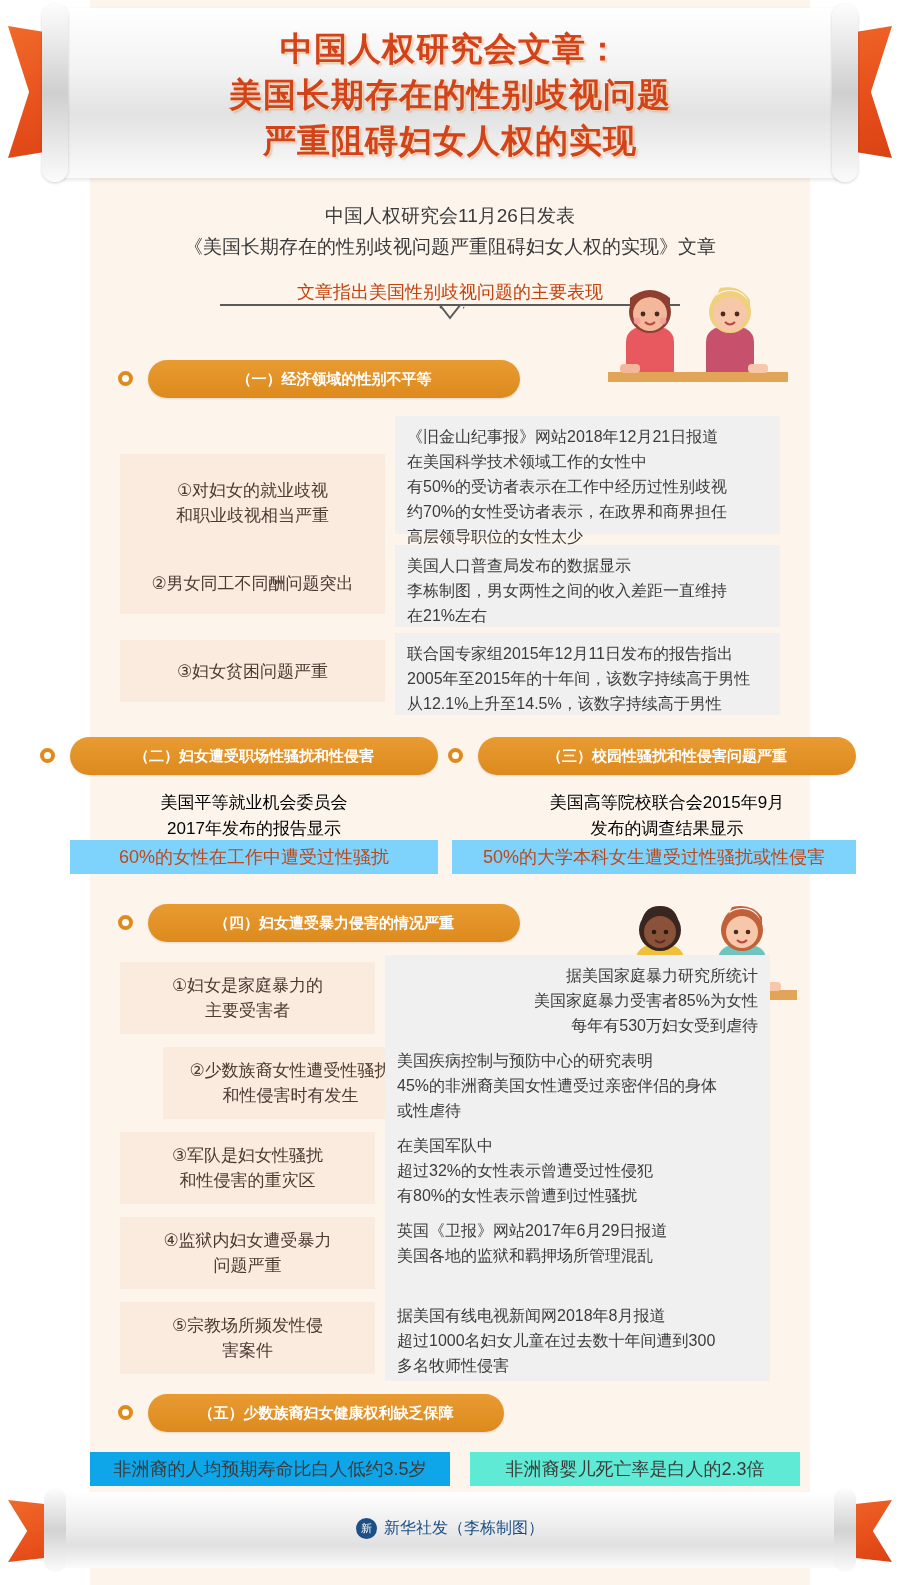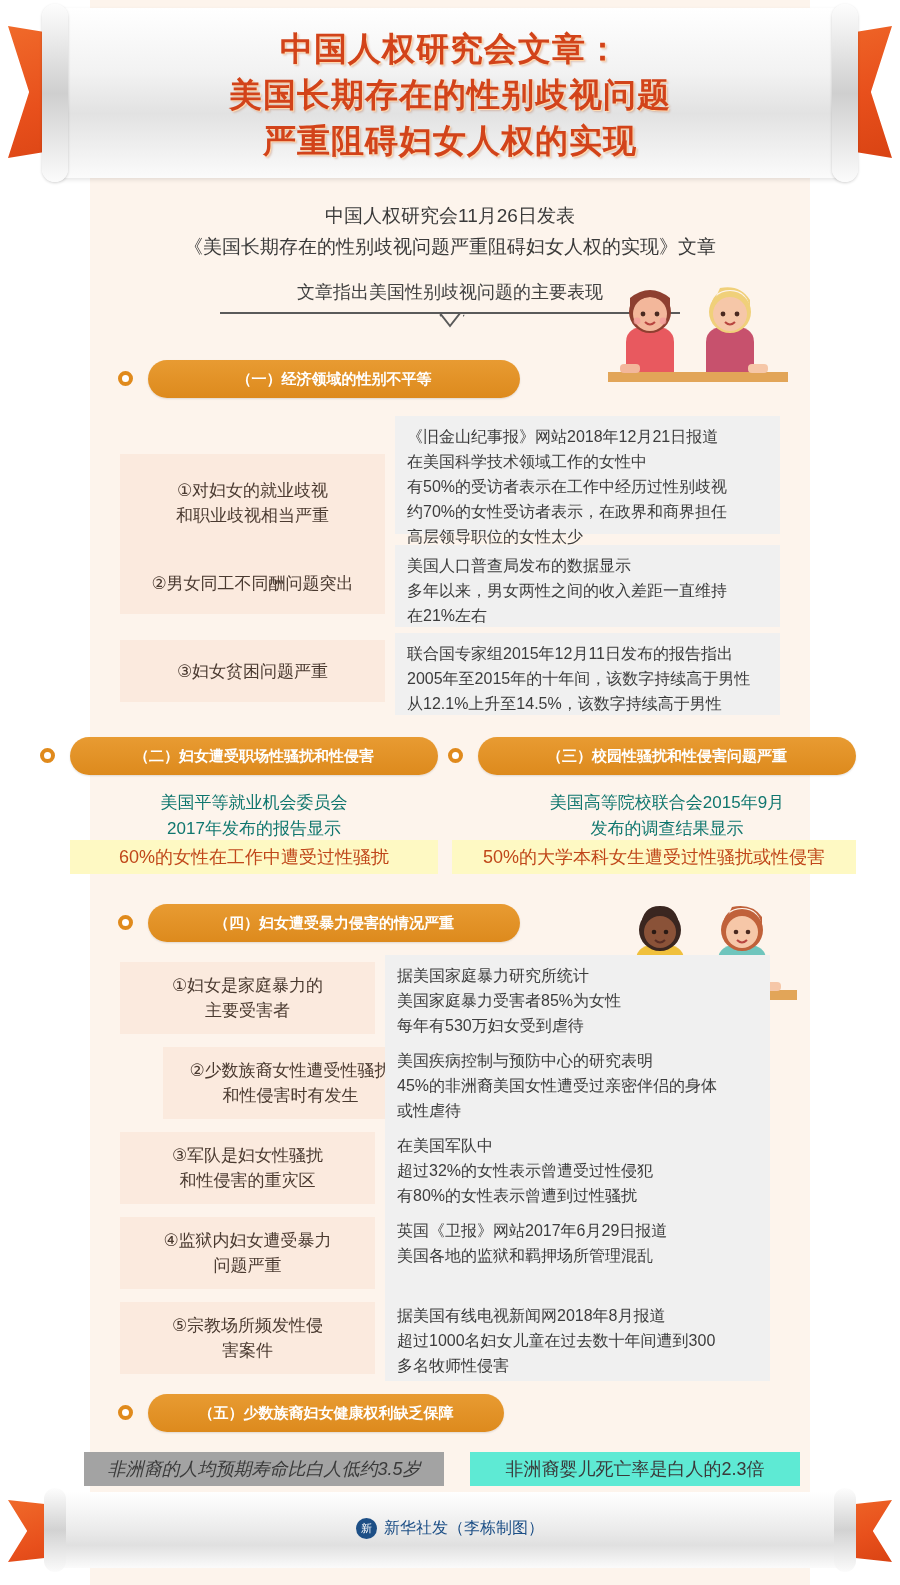--- a/index.html
+++ b/index.html
@@ -86,22 +86,21 @@
     font-size: 19px;
     line-height: 31px;
   }
   .subhead-wrap {
     position: absolute;
     left: 220px; width: 460px; top: 280px;
     text-align: center;
   }
   .subhead {
     font-size: 18px;
-    color: #404040;
-    padding-bottom: 8px;
+    color: #c2410c;
   }
   .subhead-rule {
     position: relative;
     height: 2px;
     background: #5a5a5a;
   }
   .subhead-rule:after {
     content: "";
     position: absolute;
     left: 50%; top: 0;
@@ -161,32 +160,32 @@
     background: #f0f0f0;
     color: #3c3c3c;
     font-size: 16px;
     line-height: 25px;
     padding: 8px 12px;
   }
 
   
   .hl {
     position: absolute;
-    background: #fef9c3;
+    background: #7dd3fc;
     color: #c0471a;
     font-size: 18px;
     display: flex;
     align-items: center;
     justify-content: center;
     text-align: center;
   }
   .center-text {
     position: absolute;
     text-align: center;
-    color: #0f766e;
+    color: #000000;
     font-size: 17px;
     line-height: 26px;
   }
 
   
   .footer-band {
     position: absolute;
     left: 0; bottom: 0;
     width: 900px; height: 105px;
   }
@@ -318,21 +317,21 @@
     <div>高层领导职位的女性太少</div>
   </div>
 
   <div class="item-left" style="left:120px; top:552px; width:265px; height:62px;">
     <div>
       <div>②男女同工不同酬问题突出</div>
     </div>
   </div>
   <div class="item-right" style="left:395px; top:545px; width:385px; height:82px;">
     <div>美国人口普查局发布的数据显示</div>
-    <div>多年以来，男女两性之间的收入差距一直维持</div>
+    <div>李栋制图，男女两性之间的收入差距一直维持</div>
     <div>在21%左右</div>
   </div>
 
   <div class="item-left" style="left:120px; top:640px; width:265px; height:62px;">
     <div>
       <div>③妇女贫困问题严重</div>
     </div>
   </div>
   <div class="item-right" style="left:395px; top:633px; width:385px; height:82px;">
     <div>联合国专家组2015年12月11日发布的报告指出</div>
@@ -393,21 +392,21 @@
       <rect x="140" y="82" width="19" height="9" rx="4" fill="#f6c7a8"></rect>
     </g>
   </svg>
 
   <div class="item-left" style="left:120px; top:962px; width:255px; height:72px;">
     <div>
       <div>①妇女是家庭暴力的</div>
       <div>主要受害者</div>
     </div>
   </div>
-  <div class="item-right" style="left:385px; top:955px; width:385px; height:86px;">
+  <div class="item-right" style="left:385px; top:955px; width:385px; height:86px;text-align:right;">
     <div>据美国家庭暴力研究所统计</div>
     <div>美国家庭暴力受害者85%为女性</div>
     <div>每年有530万妇女受到虐待</div>
   </div>
 
   <div class="item-left" style="left:120px; top:1047px; width:255px; height:72px;margin-left:43px;">
     <div>
       <div>②少数族裔女性遭受性骚扰</div>
       <div>和性侵害时有发生</div>
     </div>
@@ -451,21 +450,21 @@
     <div>据美国有线电视新闻网2018年8月报道</div>
     <div>超过1000名妇女儿童在过去数十年间遭到300</div>
     <div>多名牧师性侵害</div>
   </div>
 
   <div class="bullet" style="left:118px; top:1405px;"></div>
   <div class="pill" style="left:148px; top:1394px; width:356px;">
     <span>（五）少数族裔妇女健康权利缺乏保障</span>
   </div>
 
-  <div class="hl" style="left:84px; top:1452px; width:360px; height:34px; background:#a3a3a3; color:#3a3a3a;font-style:italic;">
+  <div class="hl" style="left:90px; top:1452px; width:360px; height:34px; background:#0ea5e9; color:#3a3a3a;">
     <span>非洲裔的人均预期寿命比白人低约3.5岁</span>
   </div>
   <div class="hl" style="left:470px; top:1452px; width:330px; height:34px; background:#5eead4; color:#3a3a3a;">
     <span>非洲裔婴儿死亡率是白人的2.3倍</span>
   </div>
 
   <div class="footer-band">
     <div class="footer-ribbon-left"></div>
     <div class="footer-ribbon-right"></div>
     <div class="footer-scroll"></div>

